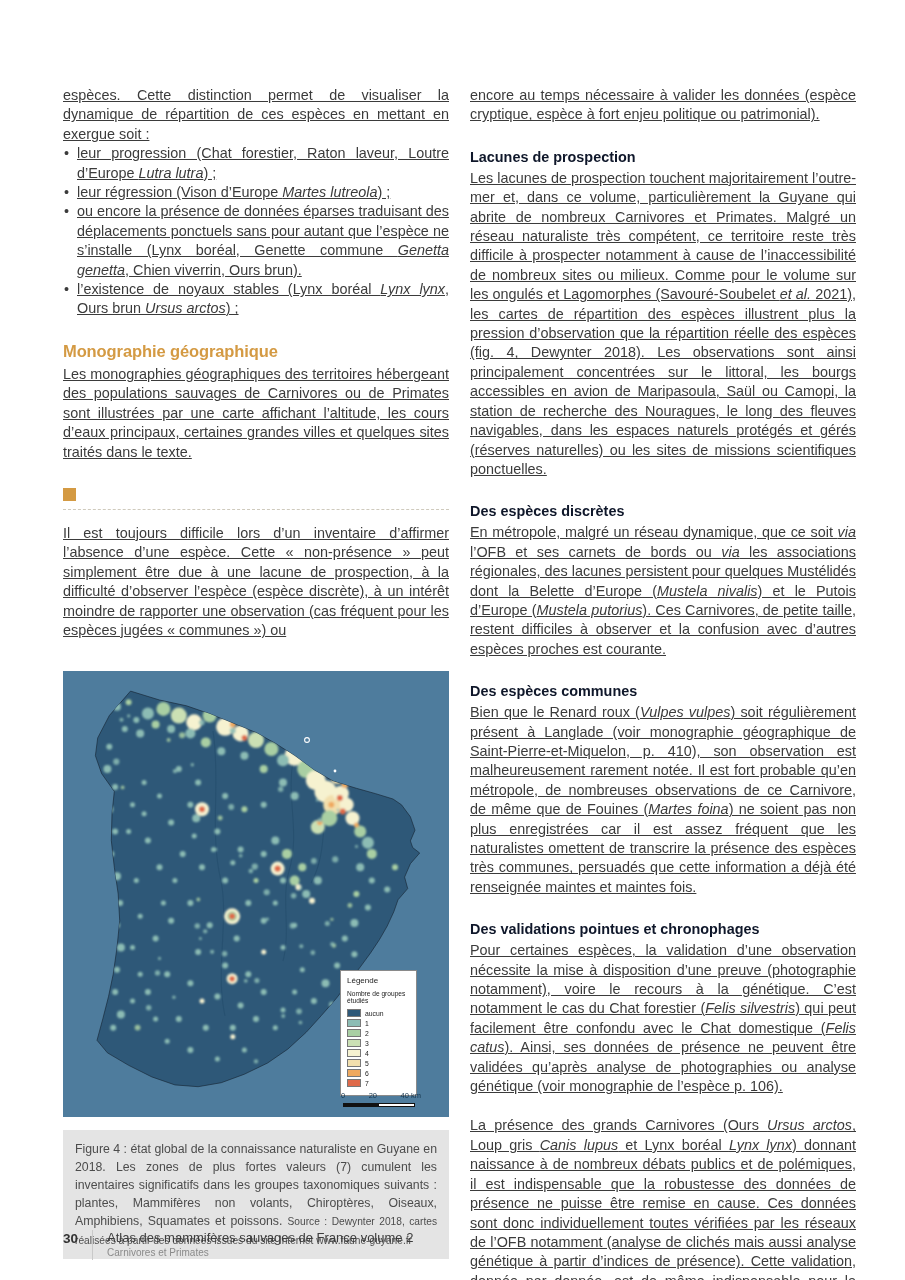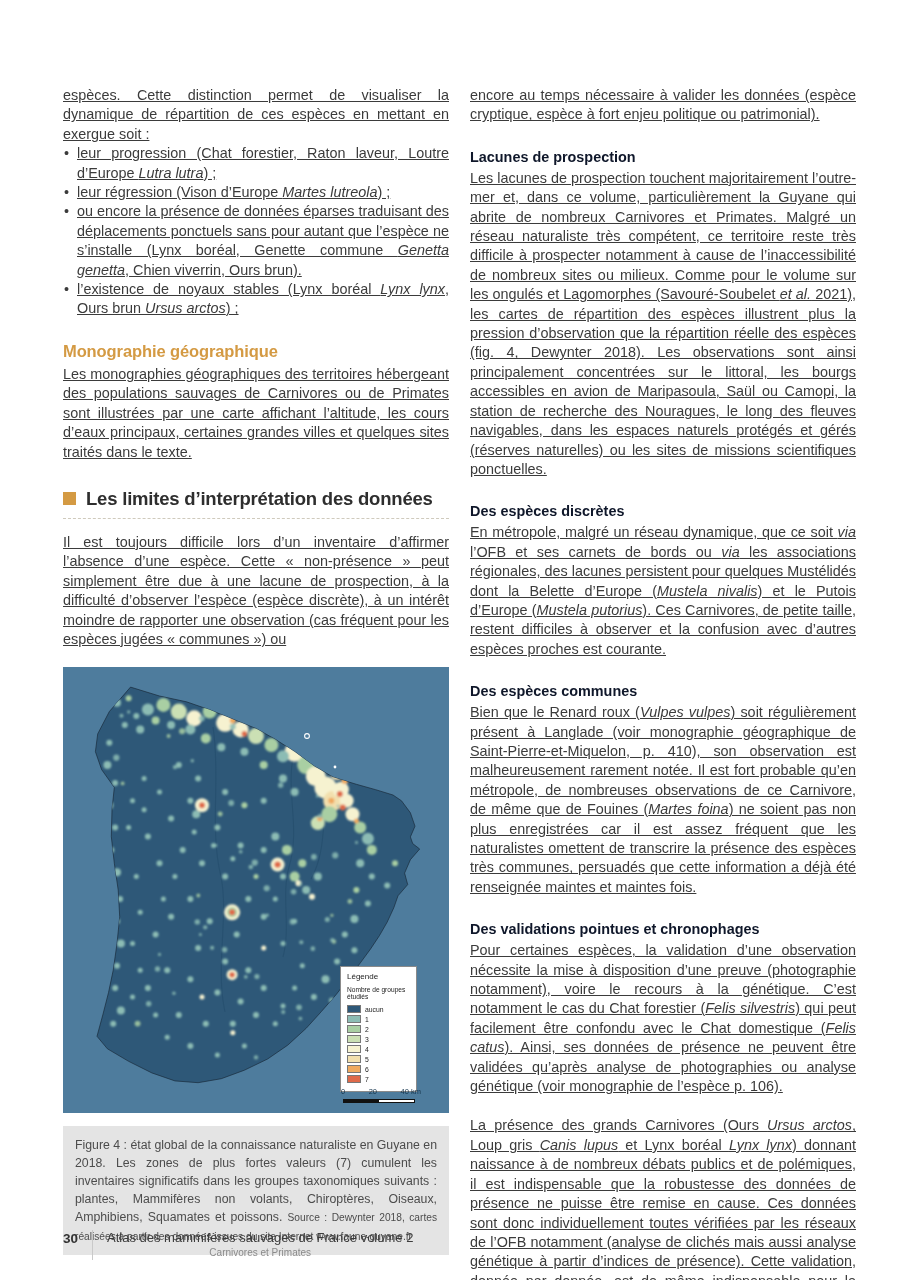--- a/index.html
+++ b/index.html
@@ -65,21 +65,21 @@
   h2.amber.tight{margin-top:0;}
   h3.runin{
     font-size:14.4px;line-height:19px;color:#0f172a;
     margin-top:23px;margin-bottom:2px;
   }
   .para-gap{margin-top:20px;}
   
   .map-wrap{
     position:relative;
     width:386px;height:446px;
-    margin-top:18px;
+    margin-top:31px;
     text-decoration:underline;
   }
   .map-wrap svg{display:block;}
   .legend{
     position:absolute;
     left:277px;top:299px;
     width:77px;
     background:#ffffff;
     border:1px solid #8a8a8a;
     padding:5px 5px 6px 6px;
@@ -115,42 +115,41 @@
   .caption .cap-main{font-size:12.3px;line-height:14.8px;}
   .caption .cap-src{font-size:10.2px;line-height:14.8px;}
   
   .footer{
     position:absolute;left:63px;top:1230px;
     display:flex;align-items:flex-start;gap:14px;
   }
   .footer .pagenum{font-size:13.5px;font-weight:bold;color:#333;padding-top:1px;}
   .footer .rule{width:1px;height:30px;background:#c9c9c9;}
   .footer .ft-title{font-size:13px;color:#3c3c3c;line-height:16px;}
-  .footer .ft-sub{font-size:10px;color:#8a8a8a;line-height:13px;text-align:center;}
+  .footer .ft-sub{font-size:10px;color:#8a8a8a;line-height:13px;}
   i{font-style:italic;}
 </style>
 </head>
 <body>
 
 <div class="col col-left">
   <p class="body">espèces. Cette distinction permet de visualiser la dynamique de répartition de ces espèces en mettant en exergue soit :</p>
 
   <ul class="bullets" id="bullet-list">
       <li>leur progression (Chat forestier, Raton laveur, Loutre d’Europe <i>Lutra lutra</i>) ;</li>
       <li>leur régression (Vison d’Europe <i>Martes lutreola</i>) ;</li>
       <li>ou encore la présence de données éparses traduisant des déplacements ponctuels sans pour autant que l’espèce ne s’installe (Lynx boréal, Genette commune <i>Genetta genetta</i>, Chien viverrin, Ours brun).</li>
       <li>l’existence de noyaux stables (Lynx boréal <i>Lynx lynx</i>, Ours brun <i>Ursus arctos</i>) ;</li>
     </ul>
 
   <h2 class="amber">Monographie géographique</h2>
   <p class="body">Les monographies géographiques des territoires hébergeant des populations sauvages de Carnivores ou de Primates sont illustrées par une carte affichant l’altitude, les cours d’eaux principaux, certaines grandes villes et quelques sites traités dans le texte.</p>
 
   <div class="section-head">
     <span class="sq"></span>
-    <h1>Les limites d’interprétation des données</h1>
   </div>
   <hr class="dashed-rule">
 
   <p class="body">Il est toujours difficile lors d’un inventaire d’affirmer l’absence d’une espèce. Cette « non-présence » peut simplement être due à une lacune de prospection, à la difficulté d’observer l’espèce (espèce discrète), à un intérêt moindre de rapporter une observation (cas fréquent pour les espèces jugées « communes ») ou</p>
 
   <div class="map-wrap">
     <svg id="map-svg" width="386" height="446" viewBox="0 0 386 446">
       <defs>
         <clipPath id="landclip">
           <polygon id="landclip-poly" points="67.5,20.1 96.5,29.0 123.5,34.8 146.7,42.8 169.8,52.2 193.0,61.5 212.3,72.3 231.6,84.7 250.9,99.0 270.2,110.2 293.4,117.3 312.7,122.7 330.0,128.0 338.5,133.8 347.4,145.8 352.0,159.2 347.4,169.9 349.7,176.6 356.7,182.0 347.4,192.7 341.6,206.1 344.7,217.6 335.0,228.8 330.8,240.8 324.2,255.1 316.5,268.5 307.6,281.9 297.2,296.1 285.6,311.3 273.3,327.4 258.6,344.3 243.2,361.3 224.7,378.2 204.6,392.0 181.4,403.2 158.3,411.7 135.1,415.7 111.9,413.9 88.8,405.9 65.6,394.3 44.4,381.8 34.0,369.3 39.8,347.9 45.5,325.6 50.2,303.3 54.0,276.5 56.7,249.8 55.2,223.0 51.3,196.2 48.3,169.5 49.0,142.7 51.3,120.4 38.6,102.6 32.4,84.7 34.7,66.9 46.3,44.6"></polygon>

